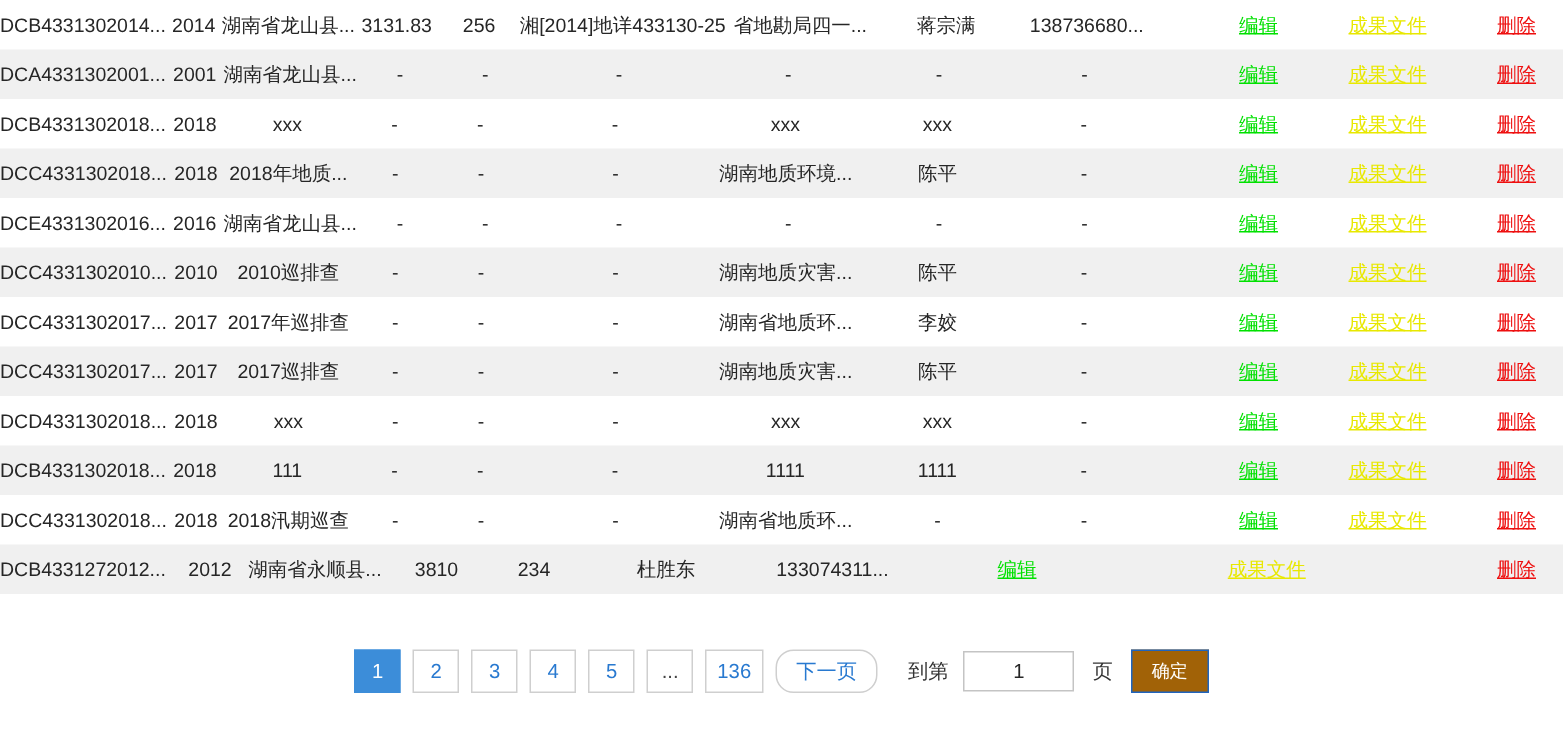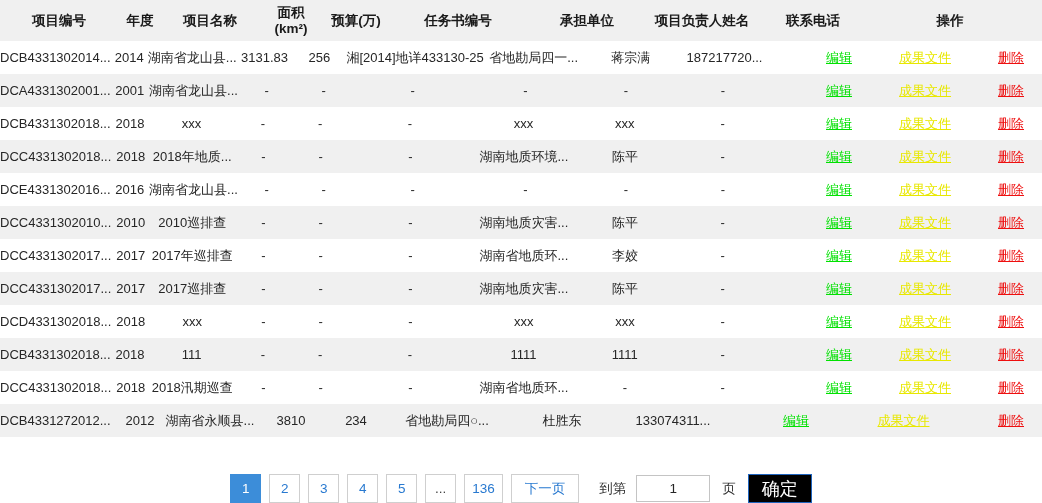--- a/index.html
+++ b/index.html
@@ -43,64 +43,49 @@
   .info-group span { margin-right: 13px; }
   .page-buttons { display: flex; align-items: center; }
   .page-btn {
     min-width: 31px; height: 29px; margin-right: 8px;
     border: 1px solid #cfcfcf; background: #fff; color: #2879d0;
     display: flex; align-items: center; justify-content: center;
     font-size: 13.5px; cursor: pointer; padding: 0 7px;
   }
   .page-btn.active { background: #3c8dd9; border-color: #3c8dd9; color: #ffffff; }
   .page-btn.muted { color: #444444; }
-  .next-btn { padding: 0 13px; }
+  .next-btn { padding: 0 13px; border-radius: 12px; }
   .goto-group { display: flex; align-items: center; margin-left: 10px; }
   .goto-label { margin: 0 10px 0 2px; }
   .goto-input {
     width: 74px; height: 27px; border: 1px solid #c4c4c4; background: #fff;
     text-align: center; font-size: 13.5px; font-family: "Liberation Sans", sans-serif; color: #262626;
   }
   .goto-suffix { margin: 0 12px; }
   .confirm-btn {
     height: 29px; padding: 0 13px; border: 1px solid #1f64be;
-    background: #000000; color: #ffffff; font-size: 18px;
+    background: #a16207; color: #ffffff; font-size: 12px;
     font-family: "Liberation Sans", sans-serif; cursor: pointer;
   }
 </style>
 </head>
 <body>
 
 <div class="table">
-  <div class="tr header-row">
-    <div class="th col-id" style="text-align:center;">项目编号</div>
-    <div class="th col-year">年度</div>
-    <div class="th col-name">项目名称</div>
-    <div class="th col-area area-header">
-      <span>面积</span>
-      <span>(km²)</span>
-    </div>
-    <div class="th col-budget">预算(万)</div>
-    <div class="th col-task">任务书编号</div>
-    <div class="th col-unit">承担单位</div>
-    <div class="th col-leader">项目负责人姓名</div>
-    <div class="th col-phone">联系电话</div>
-    <div class="th col-ops">操作</div>
-  </div>
   <div>
       <div class="tr data-row">
     <div class="td col-id">DCB4331302014...</div>
     <div class="td col-year">2014</div>
     <div class="td col-name">湖南省龙山县...</div>
     <div class="td col-area">3131.83</div>
     <div class="td col-budget">256</div>
     <div class="td col-task">湘[2014]地详433130-25</div>
     <div class="td col-unit">省地勘局四一...</div>
     <div class="td col-leader">蒋宗满</div>
-    <div class="td col-phone">187217720...</div>
+    <div class="td col-phone">138736680...</div>
     <div class="td col-ops">
       <a class="link link-edit">编辑</a>
       <a class="link link-result">成果文件</a>
       <a class="link link-delete">删除</a>
     </div>
   </div>
       <div class="tr data-row alt">
     <div class="td col-id">DCA4331302001...</div>
     <div class="td col-year">2001</div>
     <div class="td col-name">湖南省龙山县...</div>
@@ -259,21 +244,20 @@
       <a class="link link-result">成果文件</a>
       <a class="link link-delete">删除</a>
     </div>
   </div>
       <div class="tr data-row alt">
     <div class="td col-id">DCB4331272012...</div>
     <div class="td col-year">2012</div>
     <div class="td col-name">湖南省永顺县...</div>
     <div class="td col-area">3810</div>
     <div class="td col-budget">234</div>
-    <div class="td col-unit">省地勘局四○...</div>
     <div class="td col-leader">杜胜东</div>
     <div class="td col-phone">133074311...</div>
     <div class="td col-ops">
       <a class="link link-edit">编辑</a>
       <a class="link link-result">成果文件</a>
       <a class="link link-delete">删除</a>
     </div>
   </div>
     </div>
 </div>

